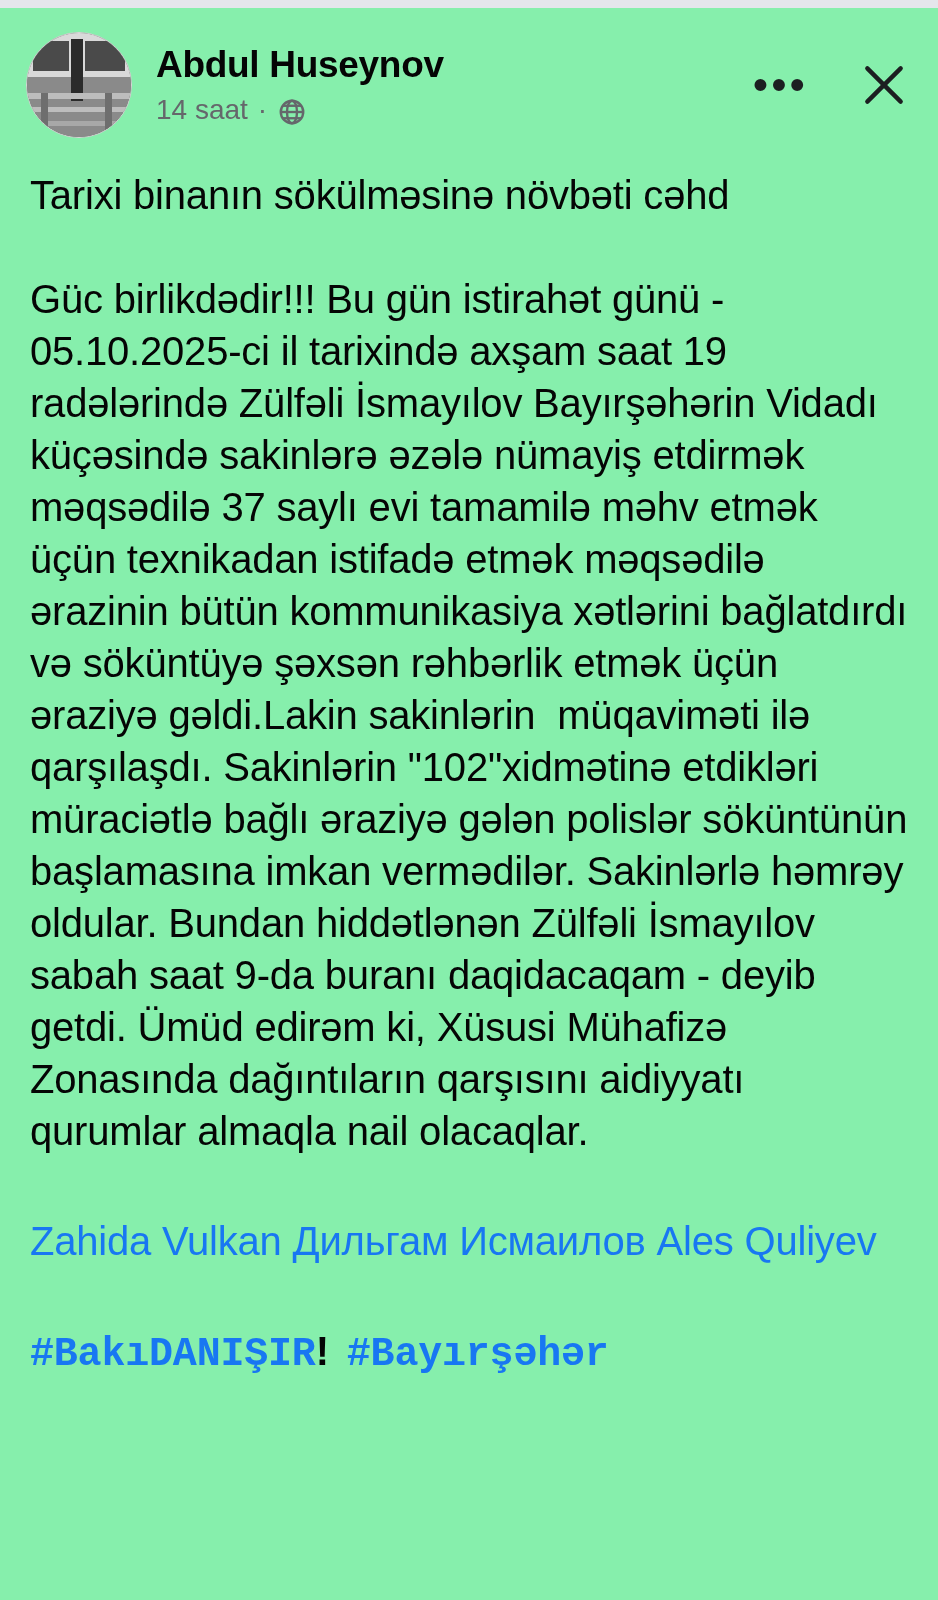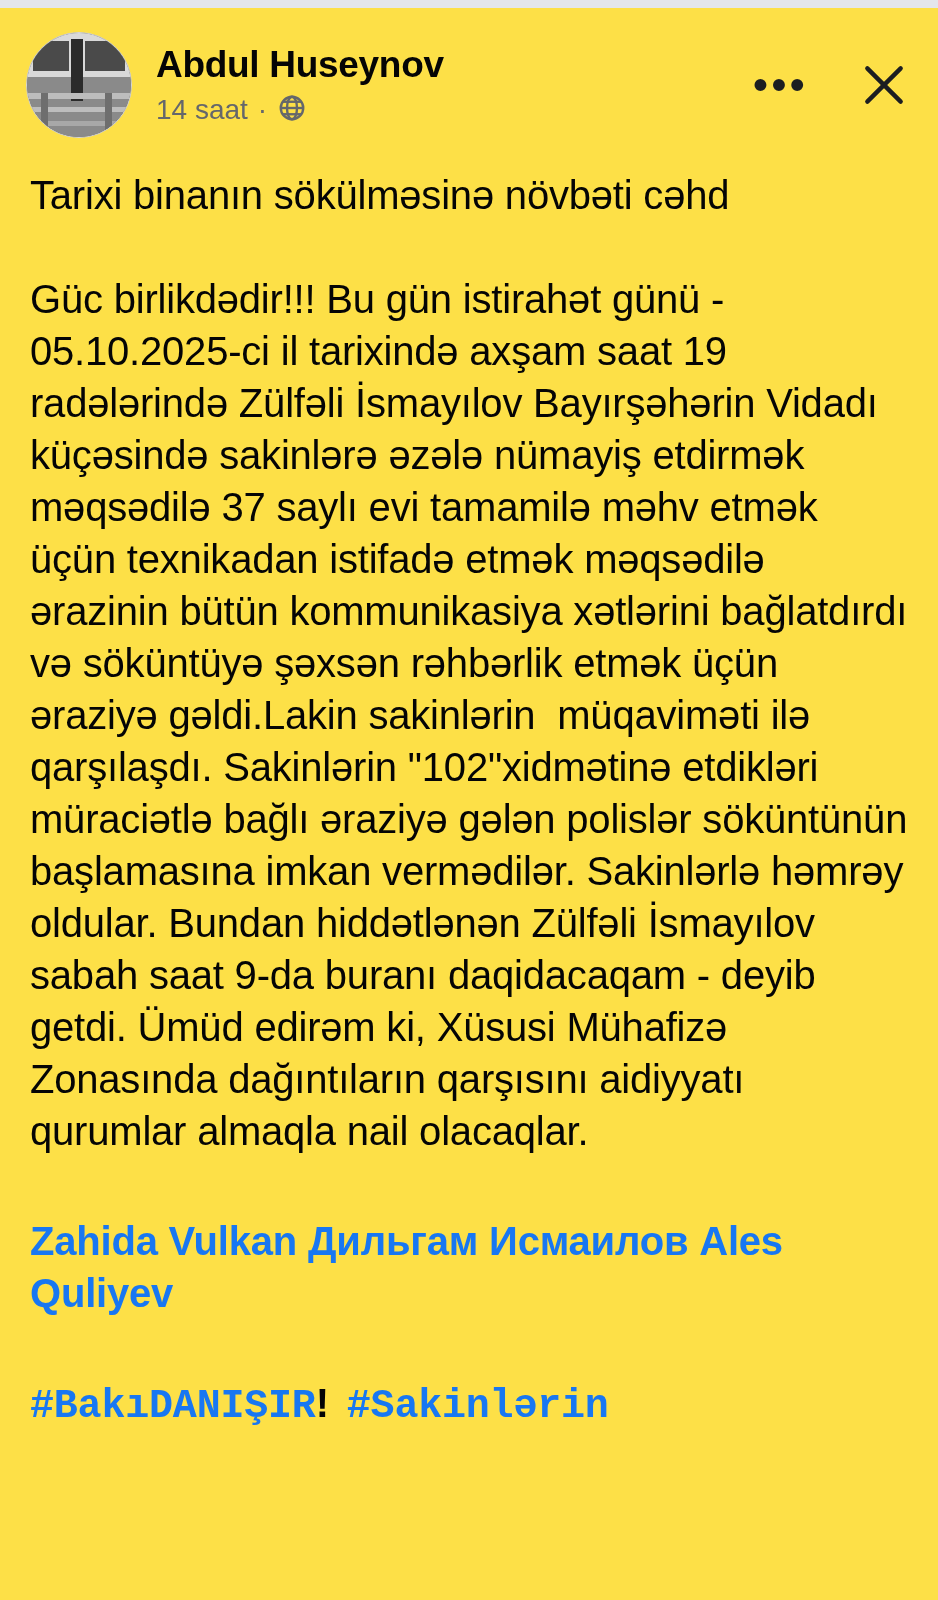--- a/index.html
+++ b/index.html
@@ -11,21 +11,21 @@
     width: 938px;
     height: 1600px;
     font-family: "Liberation Sans", sans-serif;
     color: #050505;
     overflow: hidden;
   }
   .page {
     position: relative;
     width: 938px;
     height: 1600px;
-    background: #fde047;
+    background: #86efac;
     box-sizing: border-box;
   }
   .top-divider {
     position: absolute;
     top: 0;
     left: 0;
     width: 938px;
     height: 8px;
     background: #e4e6eb;
   }
@@ -59,21 +59,21 @@
   .author-name {
     font-size: 37px;
     font-weight: bold;
     letter-spacing: -0.3px;
     color: #050505;
     line-height: 44px;
     white-space: nowrap;
   }
   .meta-row {
     display: flex;
-    align-items: flex-start;
+    align-items: flex-end;
     margin-top: 6px;
   }
   .timestamp {
     font-size: 28px;
     color: #65676b;
     line-height: 34px;
   }
   .meta-dot {
     font-size: 28px;
     color: #65676b;
@@ -121,21 +121,21 @@
     font-size: 40px;
     line-height: 52px;
     color: #050505;
     letter-spacing: -0.2px;
     white-space: pre-wrap;
   }
   .mentions {
     margin-top: 58px;
     font-size: 40px;
     line-height: 52px;
-    font-weight: bold;
+    font-weight: normal;
     color: #1877f2;
     letter-spacing: -0.2px;
   }
   .hashtags {
     margin-top: 58px;
     font-size: 40px;
     line-height: 52px;
     font-weight: bold;
     color: #1877f2;
     letter-spacing: -0.2px;
@@ -209,18 +209,18 @@
 
     <div class="post-line">Tarixi binanın sökülməsinə növbəti cəhd</div>
 
     <div class="para-gap"></div>
 
     <div class="post-paragraph">Güc birlikdədir!!! Bu gün istirahət günü - 05.10.2025-ci il tarixində axşam saat 19 radələrində Zülfəli İsmayılov Bayırşəhərin Vidadı küçəsində sakinlərə əzələ nümayiş etdirmək məqsədilə 37 saylı evi tamamilə məhv etmək üçün texnikadan istifadə etmək məqsədilə ərazinin bütün kommunikasiya xətlərini bağlatdırdı və söküntüyə şəxsən rəhbərlik etmək üçün əraziyə gəldi.Lakin sakinlərin  müqaviməti ilə qarşılaşdı. Sakinlərin "102"xidmətinə etdikləri müraciətlə bağlı əraziyə gələn polislər söküntünün başlamasına imkan vermədilər. Sakinlərlə həmrəy oldular. Bundan hiddətlənən Zülfəli İsmayılov sabah saat 9-da buranı daqidacaqam - deyib getdi. Ümüd edirəm ki, Xüsusi Mühafizə Zonasında dağıntıların qarşısını aidiyyatı qurumlar almaqla nail olacaqlar.</div>
 
     <div class="mentions">Zahida Vulkan Дильгам Исмаилов Ales Quliyev</div>
 
     <div class="hashtags">
-      <span class="hashtag">#BakıDANIŞIR</span><span class="hash-sep">!</span><span class="hash-space"></span><span class="hashtag">#Sakinlərin</span>
+      <span class="hashtag">#BakıDANIŞIR</span><span class="hash-sep">!</span><span class="hash-space"></span><span class="hashtag">#Bayırşəhər</span>
     </div>
 
   </div>
 
 </div>
 
 </body></html>

